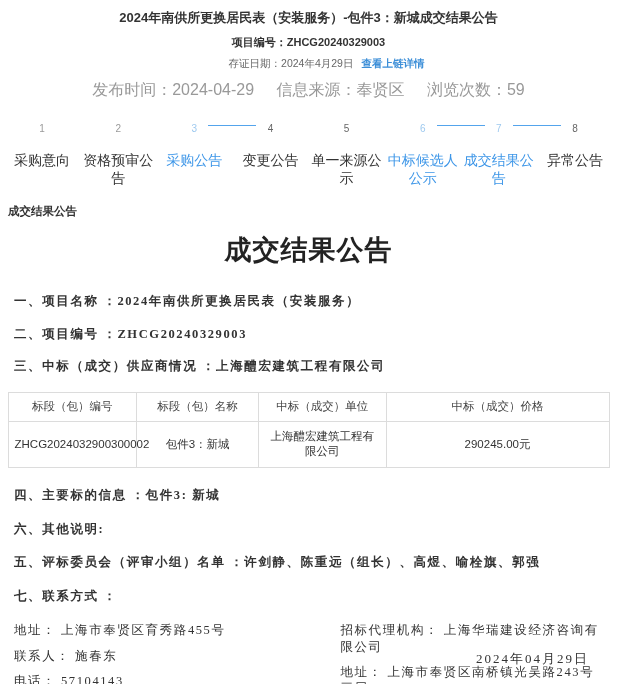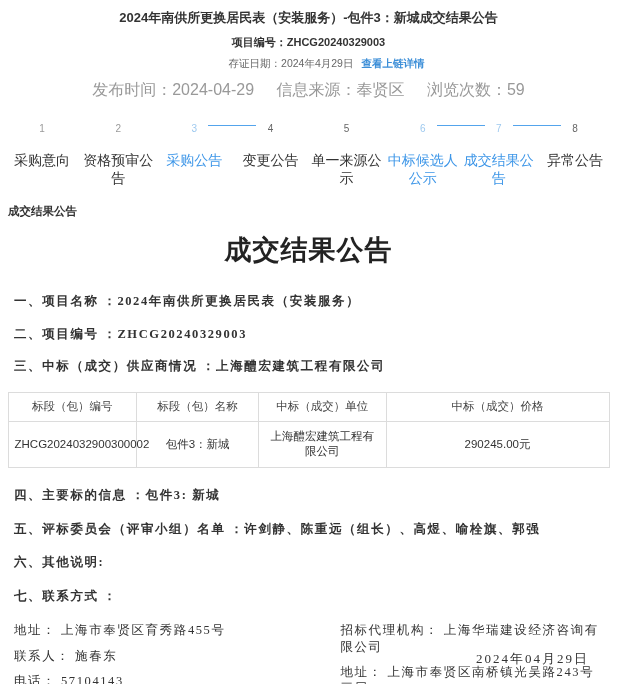--- a/index.html
+++ b/index.html
@@ -129,22 +129,22 @@
           <td>ZHCG2024032900300002</td>
           <td>包件3：新城</td>
           <td>上海醴宏建筑工程有限公司</td>
           <td>290245.00元</td>
         </tr>
       </tbody>
   </table>
 
   <div class="items items-bottom">
       <div class="item">四、主要标的信息 ：包件3: 新城</div>
+      <div class="item">六、其他说明:</div>
       <div class="item">五、评标委员会（评审小组）名单 ：许剑静、陈重远（组长）、高煜、喻栓旗、郭强</div>
-      <div class="item">六、其他说明:</div>
       <div class="item">七、联系方式 ：</div>
     </div>
 
   <div class="contacts">
     <div class="col col-left">
         <div class="line">地址： 上海市奉贤区育秀路455号</div>
         <div class="line">联系人： 施春东</div>
         <div class="line">电话： 57104143</div>
       </div>
     <div class="col col-right">

